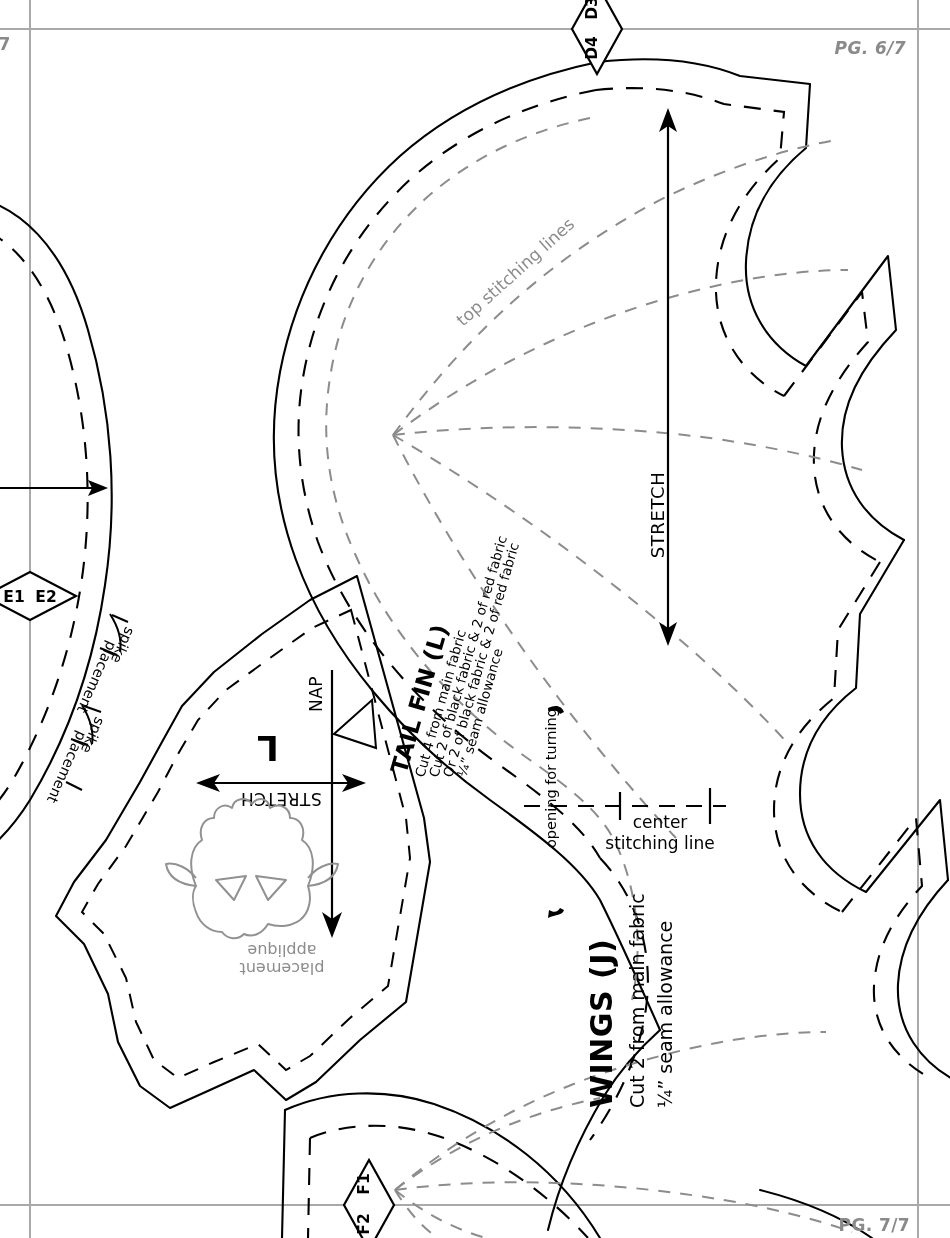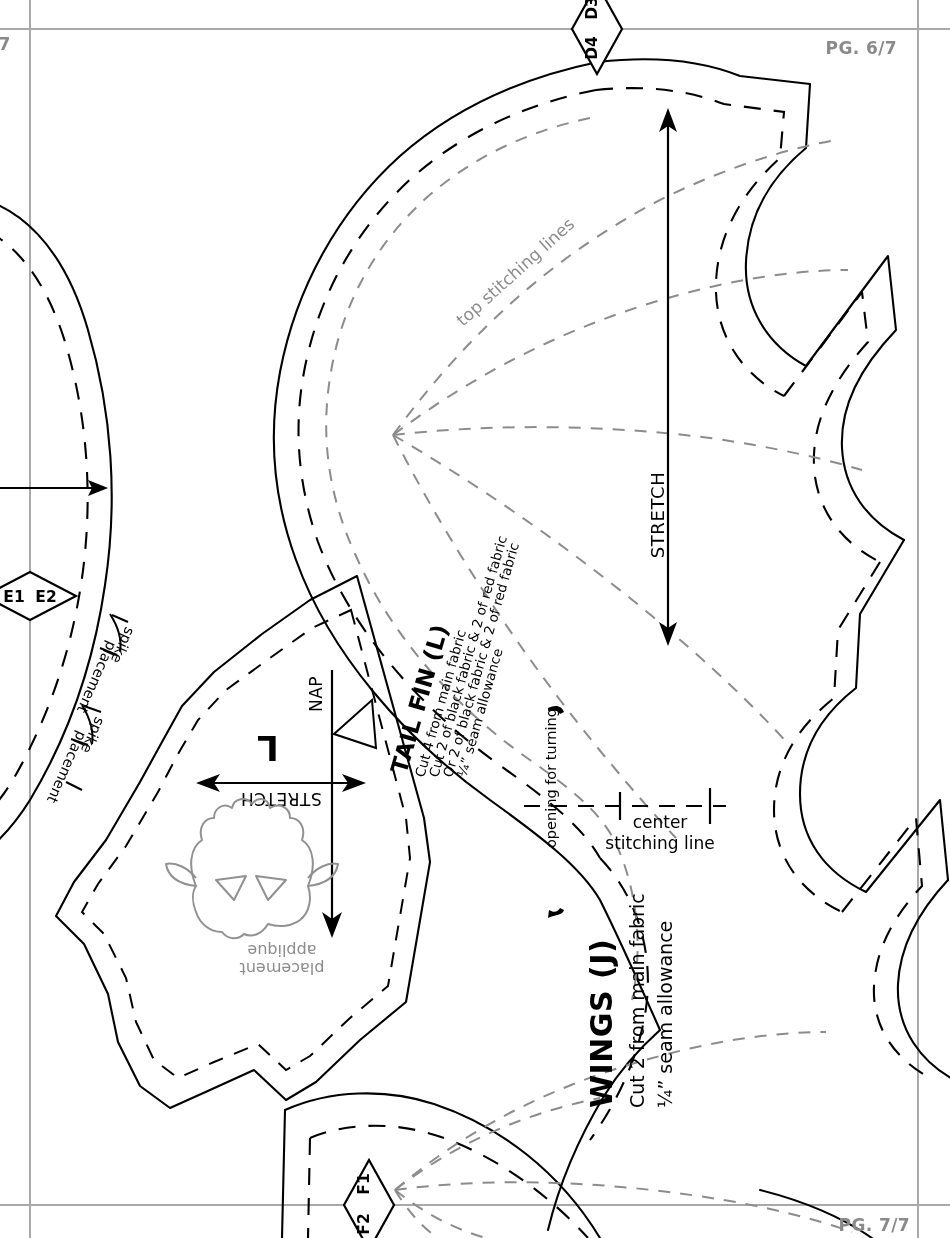--- a/index.html
+++ b/index.html
@@ -25,21 +25,21 @@
   }
   .pagelabel {
     position: absolute;
     font-family: "DejaVu Sans", "Liberation Sans", sans-serif;
     font-weight: bold;
     font-size: 17px;
     color: #8a8a8a;
     letter-spacing: 0.4px;
     white-space: nowrap;
   }
-  #pg-top-right { right: 53px; top: 38px; }
+  #pg-top-right { right: 44px; top: 38px; font-style: italic; }
   #pg-bottom-right { right: 40px; top: 1215px; margin-left: 28px; }
   #pg-top-left { left: -8px; top: 34px; }
   .outline { fill: none; stroke: #000000; stroke-width: 2.1; stroke-linejoin: round; stroke-linecap: round; }
   .seam { fill: none; stroke: #000000; stroke-width: 2.1; stroke-linecap: butt; stroke-dasharray: 17 13; }
   .seam-fine { fill: none; stroke: #000000; stroke-width: 2.0; stroke-linecap: butt; stroke-dasharray: 15 12; }
   .topstitch { fill: none; stroke: #8c8c8c; stroke-width: 2.0; stroke-linecap: butt; stroke-dasharray: 12 10; }
   .centerline { fill: none; stroke: #000000; stroke-width: 2.2; stroke-linecap: butt; stroke-dasharray: 16 11; }
   .guide { fill: none; stroke: #a9a9a9; stroke-width: 2.0; }
   .applique { fill: none; stroke: #919191; stroke-width: 2.0; stroke-linejoin: round; }
   .arrowline { fill: none; stroke: #000000; stroke-width: 2.2; }

